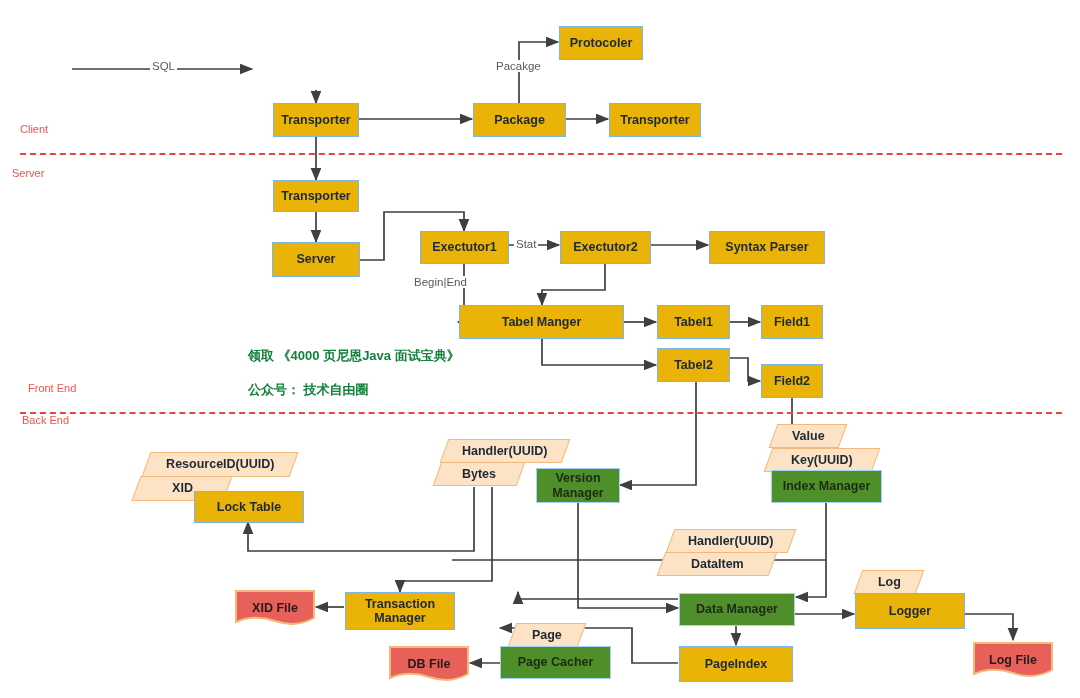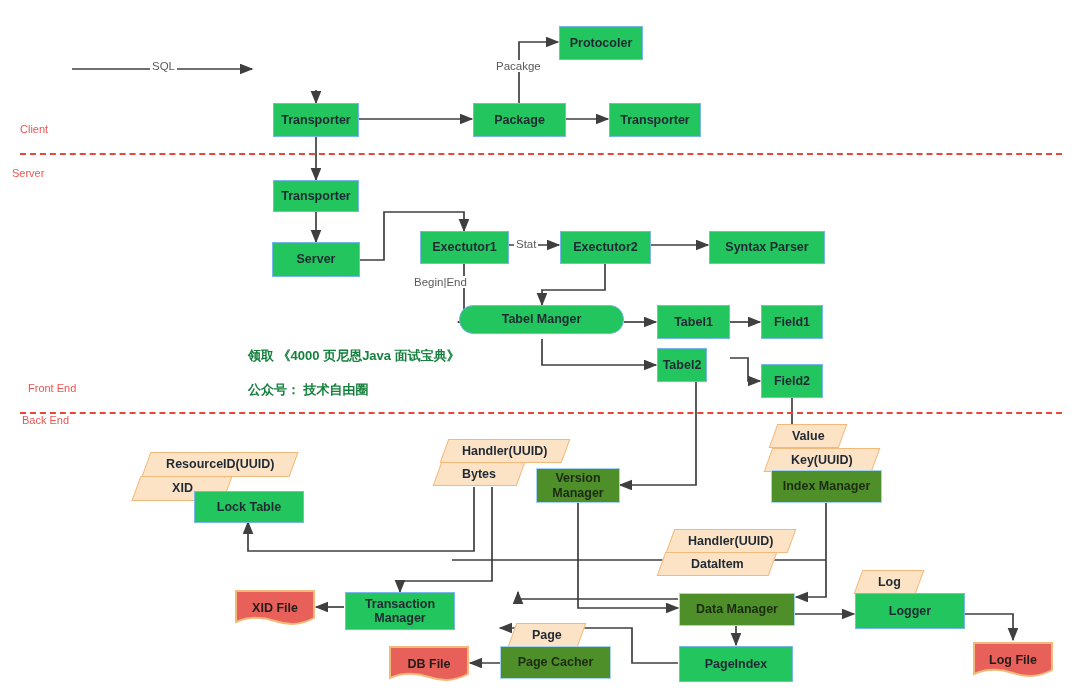--- a/index.html
+++ b/index.html
@@ -4,21 +4,21 @@
 <style>
   html,body{margin:0;padding:0;background:#ffffff;}
   body{font-family:"Liberation Sans","DejaVu Sans",sans-serif;}
   #canvas{position:relative;width:1080px;height:698px;overflow:hidden;background:#fff;}
   svg#wires{position:absolute;left:0;top:0;width:1080px;height:698px;pointer-events:none;}
 
   .node{position:absolute;box-sizing:border-box;display:flex;align-items:center;
         justify-content:center;text-align:center;font-weight:bold;font-size:12.5px;
         color:#1f2933;line-height:1.15;z-index:3;}
 
-  .n-blue{background:#22c55e;border:1.6px solid #7ab6ea;}
+  .n-blue{background:#eab308;border:1.6px solid #7ab6ea;}
   .n-green{background:#4e8f2a;border:1.6px solid #a8d2f2;color:#1d2b14;}
   .n-yellow{background:#fdf6cd;border:1.8px solid #f6d6a8;border-radius:11px;}
   .n-para{background:#fce3c6;border:1.4px solid #f3b97a;
           transform:skewX(-20deg);}
   .n-para > span{display:block;transform:skewX(20deg);}
   .doc-wrap{position:absolute;z-index:3;}
   .doc-wrap svg{position:absolute;left:0;top:0;}
   .doc-wrap .doc-label{position:absolute;left:0;top:0;width:100%;height:100%;
         display:flex;align-items:center;justify-content:center;font-weight:bold;
         font-size:12.5px;color:#241c1b;}
@@ -130,24 +130,24 @@
   <div class="node n-blue" style="left:473px;top:103px;width:93px;height:34px;">Package</div>
   <div class="node n-blue" style="left:559px;top:26px;width:84px;height:34px;">Protocoler</div>
   <div class="node n-blue" style="left:609px;top:103px;width:92px;height:34px;">Transporter</div>
 
   <div class="node n-blue" style="left:273px;top:180px;width:86px;height:32px;">Transporter</div>
   <div class="node n-blue" style="left:272px;top:242px;width:88px;height:35px;">Server</div>
   <div class="node n-blue" style="left:420px;top:231px;width:89px;height:33px;">Exectutor1</div>
   <div class="node n-blue" style="left:560px;top:231px;width:91px;height:33px;">Exectutor2</div>
   <div class="node n-blue" style="left:709px;top:231px;width:116px;height:33px;">Syntax Parser</div>
 
-  <div class="node n-blue" style="left:459px;top:305px;width:165px;height:29px;border-radius:14px;">Tabel Manger</div>
+  <div class="node n-blue" style="left:459px;top:305px;width:165px;height:34px;">Tabel Manger</div>
   <div class="node n-blue" style="left:657px;top:305px;width:73px;height:34px;">Tabel1</div>
   <div class="node n-blue" style="left:761px;top:305px;width:62px;height:34px;">Field1</div>
-  <div class="node n-blue" style="left:657px;top:348px;width:50px;height:34px;">Tabel2</div>
+  <div class="node n-blue" style="left:657px;top:348px;width:73px;height:34px;">Tabel2</div>
   <div class="node n-blue" style="left:761px;top:364px;width:62px;height:34px;">Field2</div>
 
   <div class="node n-para" style="left:146px;top:452px;width:148px;height:25px;">
     <span>ResourceID(UUID)</span>
   </div>
   <div class="node n-para" style="left:136px;top:476px;width:92px;height:25px;">
     <span>XID</span>
   </div>
   <div class="node n-blue" style="left:194px;top:491px;width:110px;height:32px;">Lock Table</div>
 

